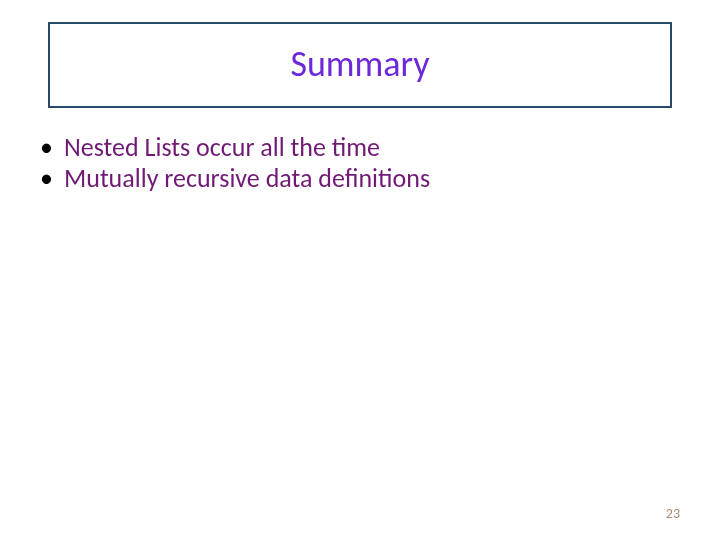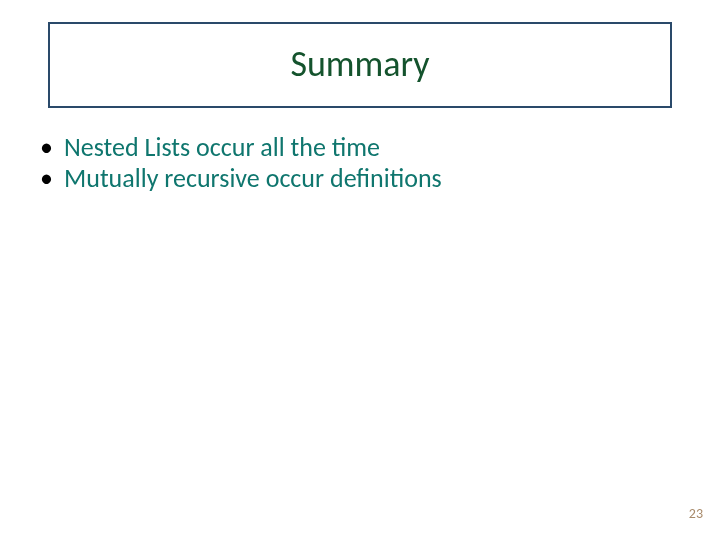--- a/index.html
+++ b/index.html
@@ -19,62 +19,62 @@
       top: 22px;
       left: 48px;
       right: 48px;
       border: 2px solid #2a4a6a;
       padding: 18px 10px 20px 10px;
       text-align: center;
     }
     .title-text {
       font-size: 36px;
       font-weight: 400;
-      color: #14532d;
+      color: #6d28d9;
     }
     .content {
       position: absolute;
       top: 132px;
       left: 30px;
       right: 30px;
     }
     .bullet-list {
       list-style: none;
     }
     .bullet-item {
       position: relative;
       padding-left: 34px;
       font-size: 26px;
       line-height: 1.18;
-      color: #0f766e;
+      color: #701a75;
       margin-bottom: 0px;
     }
     .bullet-item::before {
       content: "•";
       position: absolute;
       left: 10px;
       top: 0;
       color: #000;
       font-size: 26px;
     }
     .page-number {
       position: absolute;
       bottom: 18px;
-      right: 17px;
+      right: 40px;
       font-size: 14px;
       color: #a88a6a;
     }
   </style>
 </head>
 <body>
 
 <div class="title-box">
   <div class="title-text">Summary</div>
 </div>
 
 <div class="content">
   <ul class="bullet-list">
     <li class="bullet-item">Nested Lists occur all the time</li>
-    <li class="bullet-item">Mutually recursive occur definitions</li>
+    <li class="bullet-item">Mutually recursive data definitions</li>
   </ul>
 </div>
 
 <div class="page-number">23</div>
 
 </body></html>

